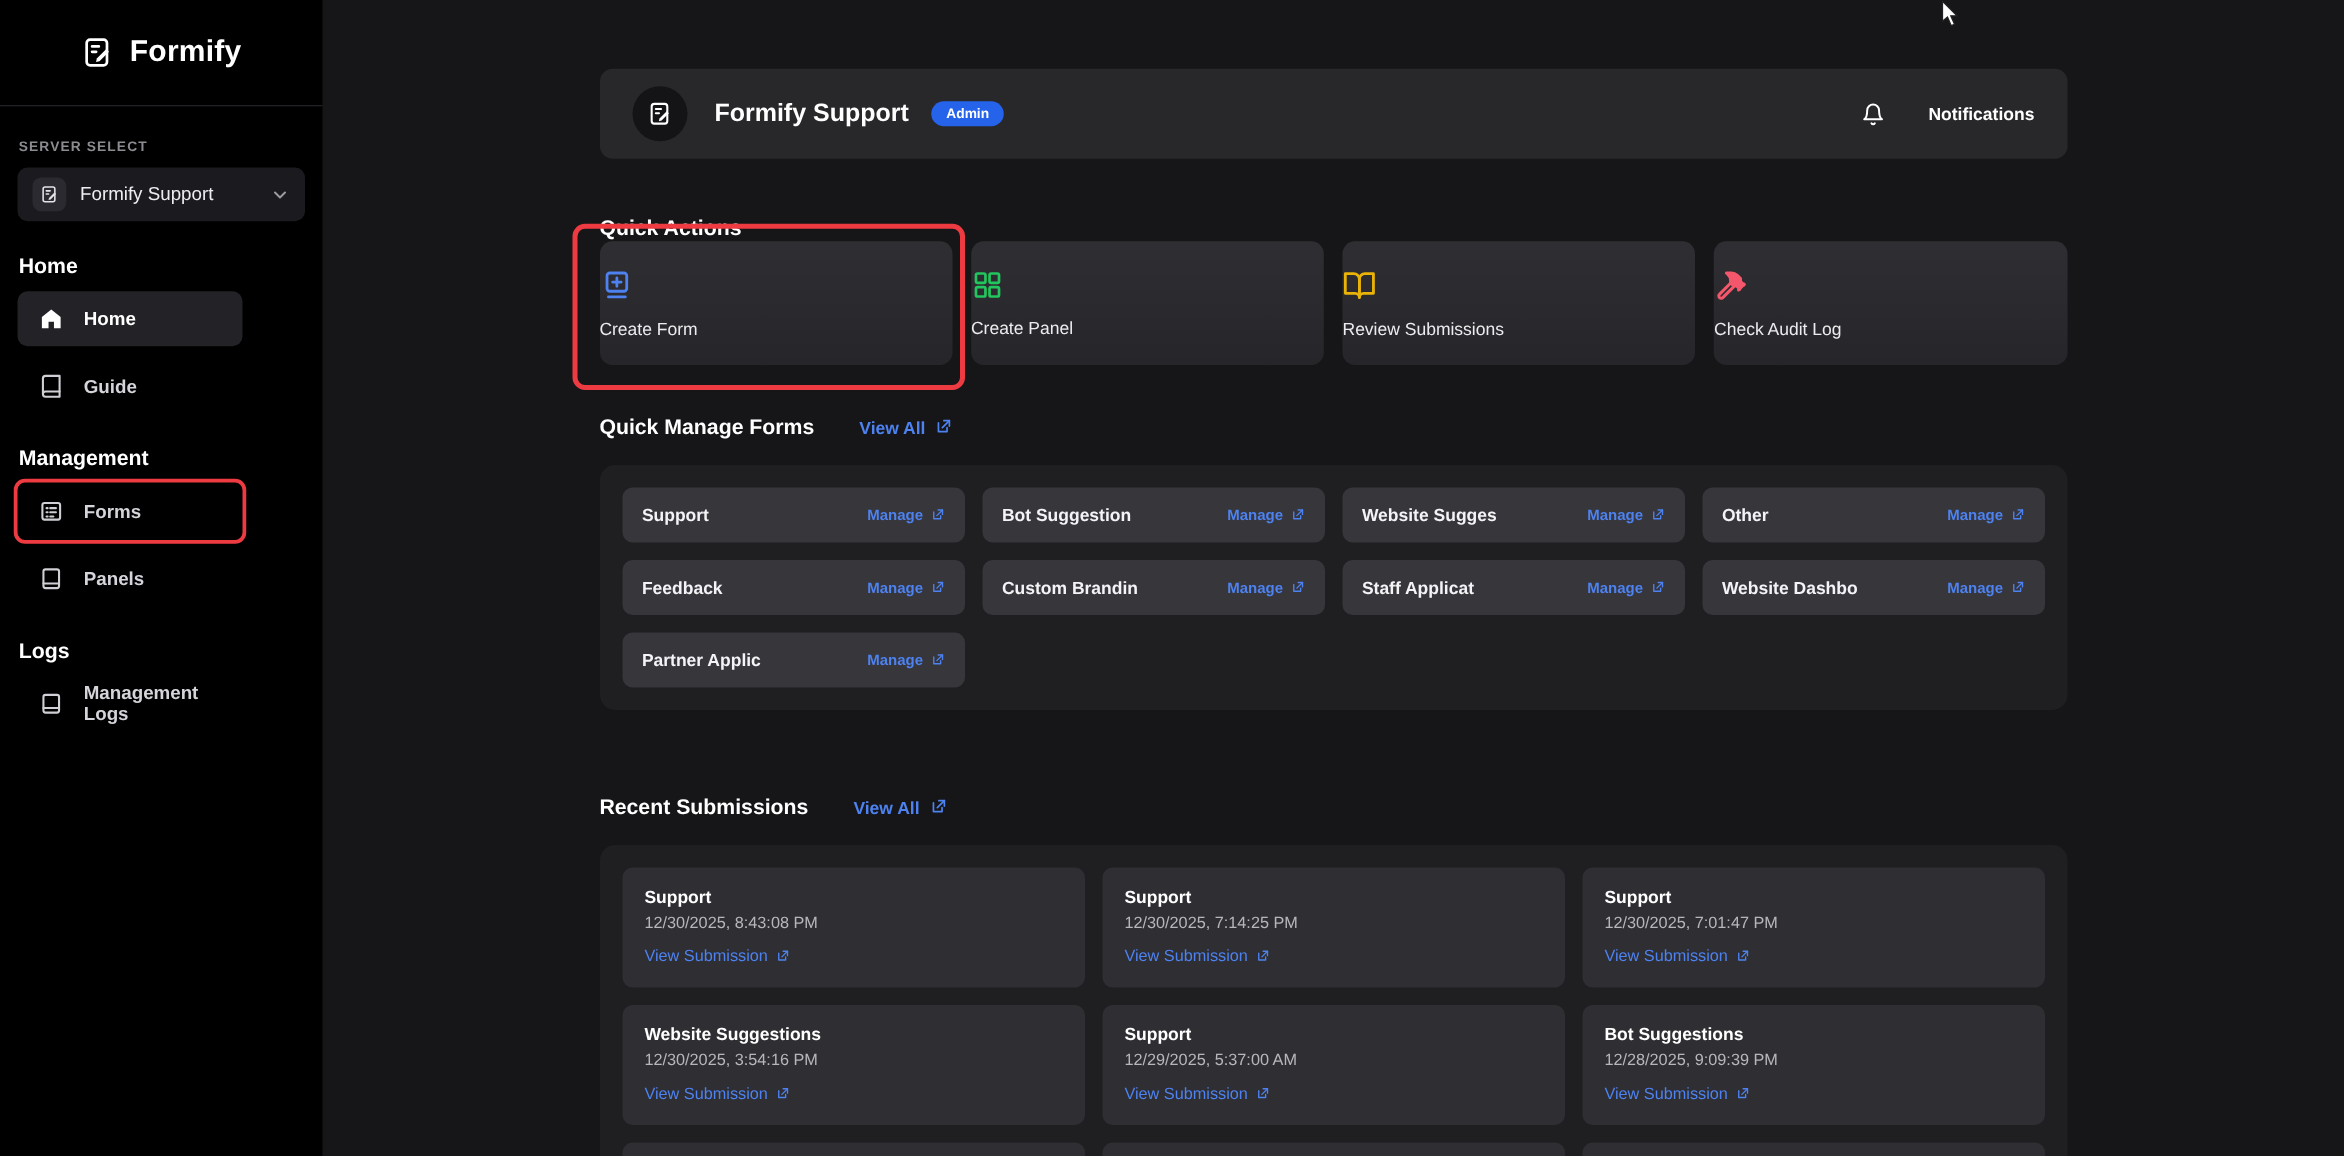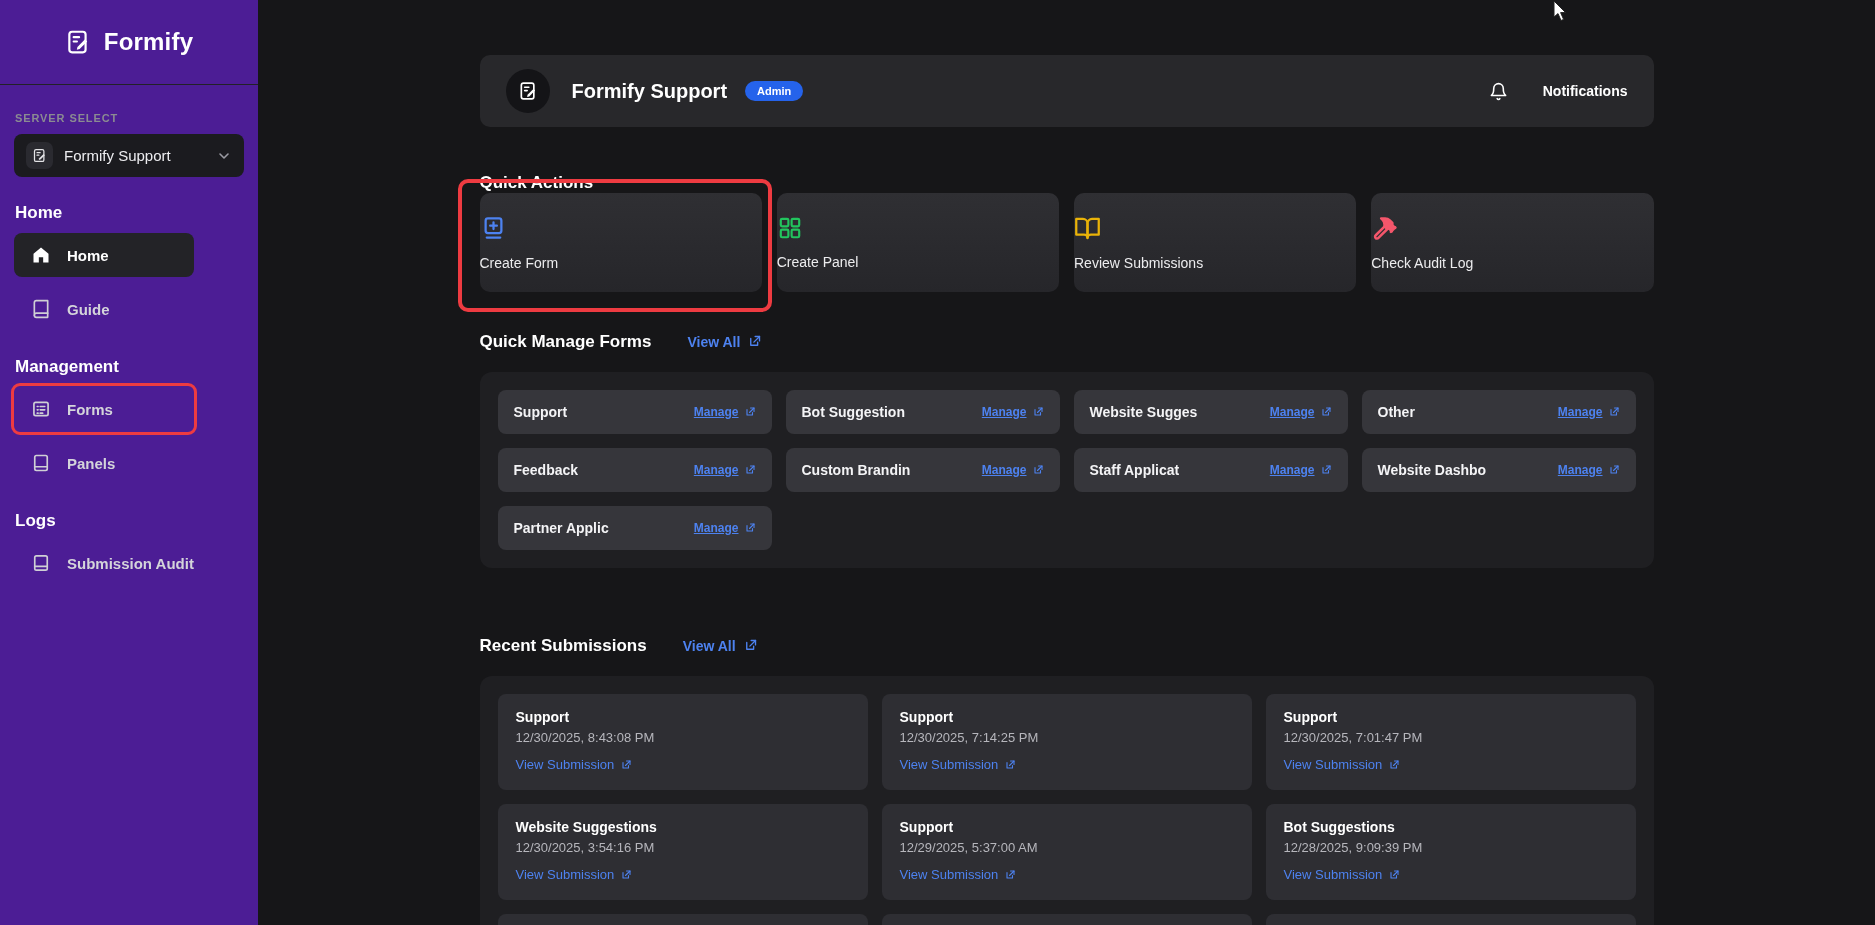--- a/index.html
+++ b/index.html
@@ -9,21 +9,21 @@
     font-family:"Liberation Sans", sans-serif;
     color:#ffffff;
     position:relative;
     overflow:hidden;
   }
   svg { display:block; }
 
   
   .sidebar {
     position:absolute; left:0; top:0; width:258px; height:925px;
-    background:#4c1d95;
+    background:#000000;
   }
   .logo-row {
     height:85px; display:flex; align-items:center; justify-content:center; gap:13px;
     border-bottom:1px solid #222226;
   }
   .logo-title { font-size:24px; font-weight:700; letter-spacing:0.2px; }
   .server-label {
     margin:27px 0 10px 15px; font-size:11px; font-weight:700;
     letter-spacing:0.9px; color:#8b8b92;
   }
@@ -96,21 +96,21 @@
     background:#1f1f22; border-radius:12px; padding:18px; margin-top:20px;
   }
   .chips-grid { display:grid; grid-template-columns:repeat(4,1fr); gap:14px; }
   .chip {
     height:44px; background:#36363b; border-radius:8px;
     display:flex; align-items:center; padding:0 16px;
   }
   .chip-name { font-size:14px; font-weight:700; color:#f4f4f6; }
   .manage-link {
     margin-left:auto; display:flex; align-items:center; gap:5px;
-    color:#4d82f0; font-size:12px; font-weight:600; cursor:pointer;text-decoration:underline;
+    color:#4d82f0; font-size:12px; font-weight:600; cursor:pointer;
   }
 
   .rs-row { margin-top:68px; }
   .subs-grid { display:grid; grid-template-columns:repeat(3,1fr); gap:14px; }
   .sub-card {
     height:96px; background:#2e2e33; border-radius:8px; padding:15px 18px;
   }
   .sub-card.stub { height:96px; }
   .sub-title { font-size:14px; font-weight:700; color:#fff; }
   .sub-date { font-size:13px; color:#b6b6bc; margin-top:5px; }
@@ -194,21 +194,21 @@
   </div>
 
   <div class="nav-heading">Logs</div>
   <div class="nav-item">
     <span class="nav-ic">
       <svg width="20" height="20" viewBox="0 0 24 24" fill="none" stroke="currentColor" stroke-width="2" stroke-linecap="round">
           <rect x="4.5" y="3.5" width="15" height="17" rx="2"></rect>
           <path d="M4.5 16h15"></path>
         </svg>
     </span>
-    <span>Submission Audit</span>
+    <span>Management Logs</span>
   </div>
 </aside>
 
 <main class="main">
   <div class="content">
 
     <div class="top-card">
       <span class="avatar">
         <svg width="20" height="20" viewBox="0 0 24 24" fill="none" stroke="#ffffff" stroke-width="2" stroke-linecap="round">
           <rect x="4" y="2.5" width="15" height="19" rx="2.5"></rect>

